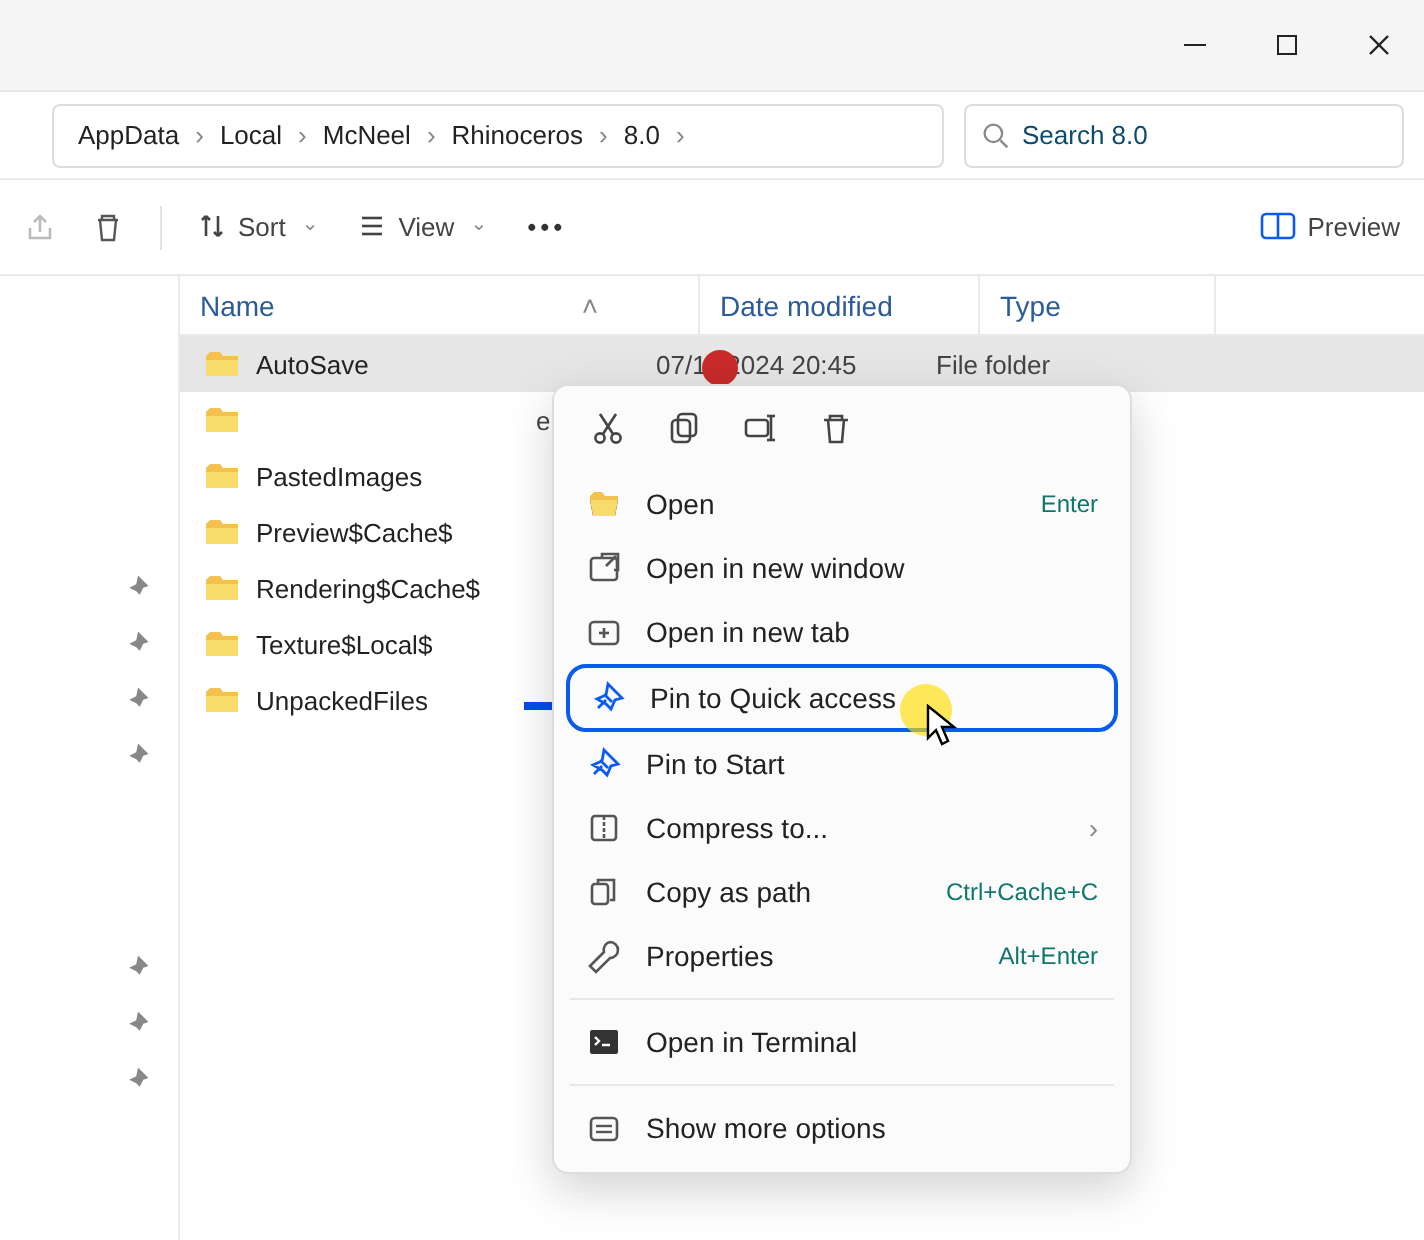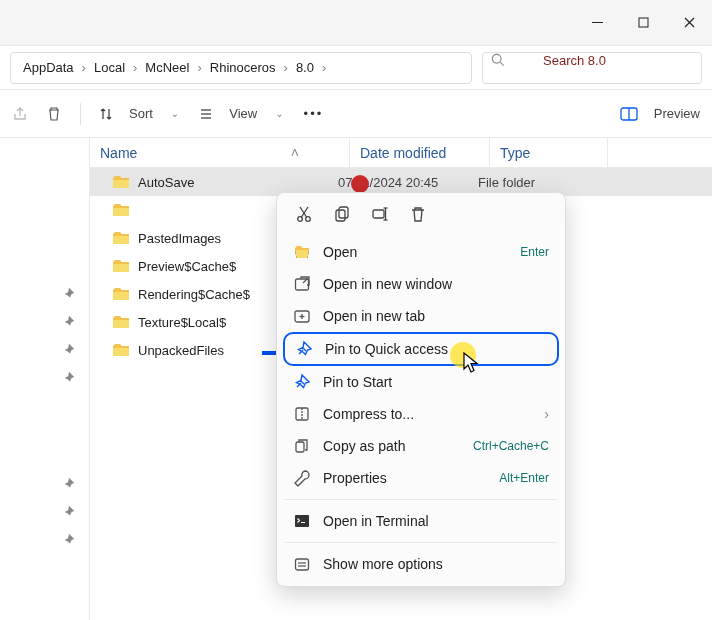--- a/index.html
+++ b/index.html
@@ -3,48 +3,48 @@
 <meta charset="utf-8">
 <style>
   * { box-sizing: border-box; margin: 0; padding: 0; font-family: "Segoe UI", sans-serif; }
   body { width: 712px; height: 620px; background: #fff; position: relative; overflow: hidden; font-size: 13px; color: #333; }
 
   .titlebar { height: 46px; display: flex; justify-content: flex-end; align-items: center; background: #f5f5f5; border-bottom: 1px solid #e5e5e5; }
   .win-btn { width: 46px; height: 46px; display: flex; align-items: center; justify-content: center; }
   .win-btn svg { width: 11px; height: 11px; }
 
   .addr-row { height: 44px; display: flex; align-items: center; gap: 10px; padding: 0 10px; border-bottom: 1px solid #eaeaea; }
-  .breadcrumb { flex: 1; height: 32px; display: flex; align-items: center; border: 1px solid #ddd; border-radius: 4px; padding: 0 6px; font-size: 13px; color: #222; background:#fff; }
+  .breadcrumb { flex: 1; height: 32px; display: flex; align-items: center; border: 1px solid #ddd; border-radius: 4px; padding: 0 6px; font-size: 13px; color: #222; background:#fff;margin-left:16px; }
   .crumb { padding: 0 6px; }
   .chev { color: #888; padding: 0 2px; }
-  .searchbox { width: 220px; height: 32px; display: flex; align-items: flex-start; border: 1px solid #ddd; border-radius: 4px; padding: 0 8px; color: #7f1d1d; background:#fff;gap:32px;}
+  .searchbox { width: 220px; height: 32px; display: flex; align-items: center; border: 1px solid #ddd; border-radius: 4px; padding: 0 8px; color: #0c4a6e; background:#fff;}
   .searchbox svg { margin-right:6px; }
 
   .toolbar { height: 48px; display: flex; align-items: center; padding: 0 12px; gap: 18px; border-bottom: 1px solid #eaeaea; }
-  .tool-btn { display: flex; align-items: center; gap: 16px; color: #444; font-size: 13px; }
+  .tool-btn { display: flex; gap: 6px; color: #444; font-size: 13px; }
   .tool-btn.dis { color: #aaa; }
   .tool-more { letter-spacing: 2px; color:#333; }
   .tool-spacer { flex: 1; }
 
   .content { display: flex; height: calc(620px - 46px - 44px - 48px); }
   .sidebar { width: 90px; border-right: 1px solid #eaeaea; position: relative; }
   .sidebar-pin { width: 14px; height: 14px; color: #888; }
   .pin-item { position: absolute; left: 62px; }
 
   .filepane { flex: 1; position: relative; }
   .columns { height: 30px; display: flex; align-items: center; border-bottom: 1px solid #eaeaea; font-size: 14px; color: #2b5b98; }
   .col { padding: 0 10px; border-right: 1px solid #eaeaea; height: 100%; display: flex; align-items: center; }
   .col-name { width: 260px; justify-content: space-between; }
   .col-date { width: 140px; }
   .col-type { width: 118px; }
   .col-size { flex: 1; border-right: none; }
 
   .sort-chev { color: #888; margin-right: 40px; }
   .rows { }
-  .row { height: 28px; display: flex; align-items: center; padding-left: 22px; font-size: 13px; color: #222; }
+  .row { height: 28px; display: flex; align-items: center; padding-left: 12px; font-size: 13px; color: #222; }
   .row.sel { background: #e6e6e6; }
   .row .folder-icon { width: 18px; height: 14px; margin-right: 8px; }
   .row .fname { width: 200px; }
   .row .fdate { width: 140px; color: #444; }
   .row .ftype { width: 120px; color: #444; }
 
   .red-dot { width: 18px; height: 18px; border-radius: 50%; background: #c92b2b; position: absolute; left: 261px; top: 37px; }
 
   .arrow { position: absolute; left: 172px; top: 206px; z-index: 2; display: flex; align-items: center; }
   .arrow-line { width: 85px; height: 4px; background: #004eeb; }

